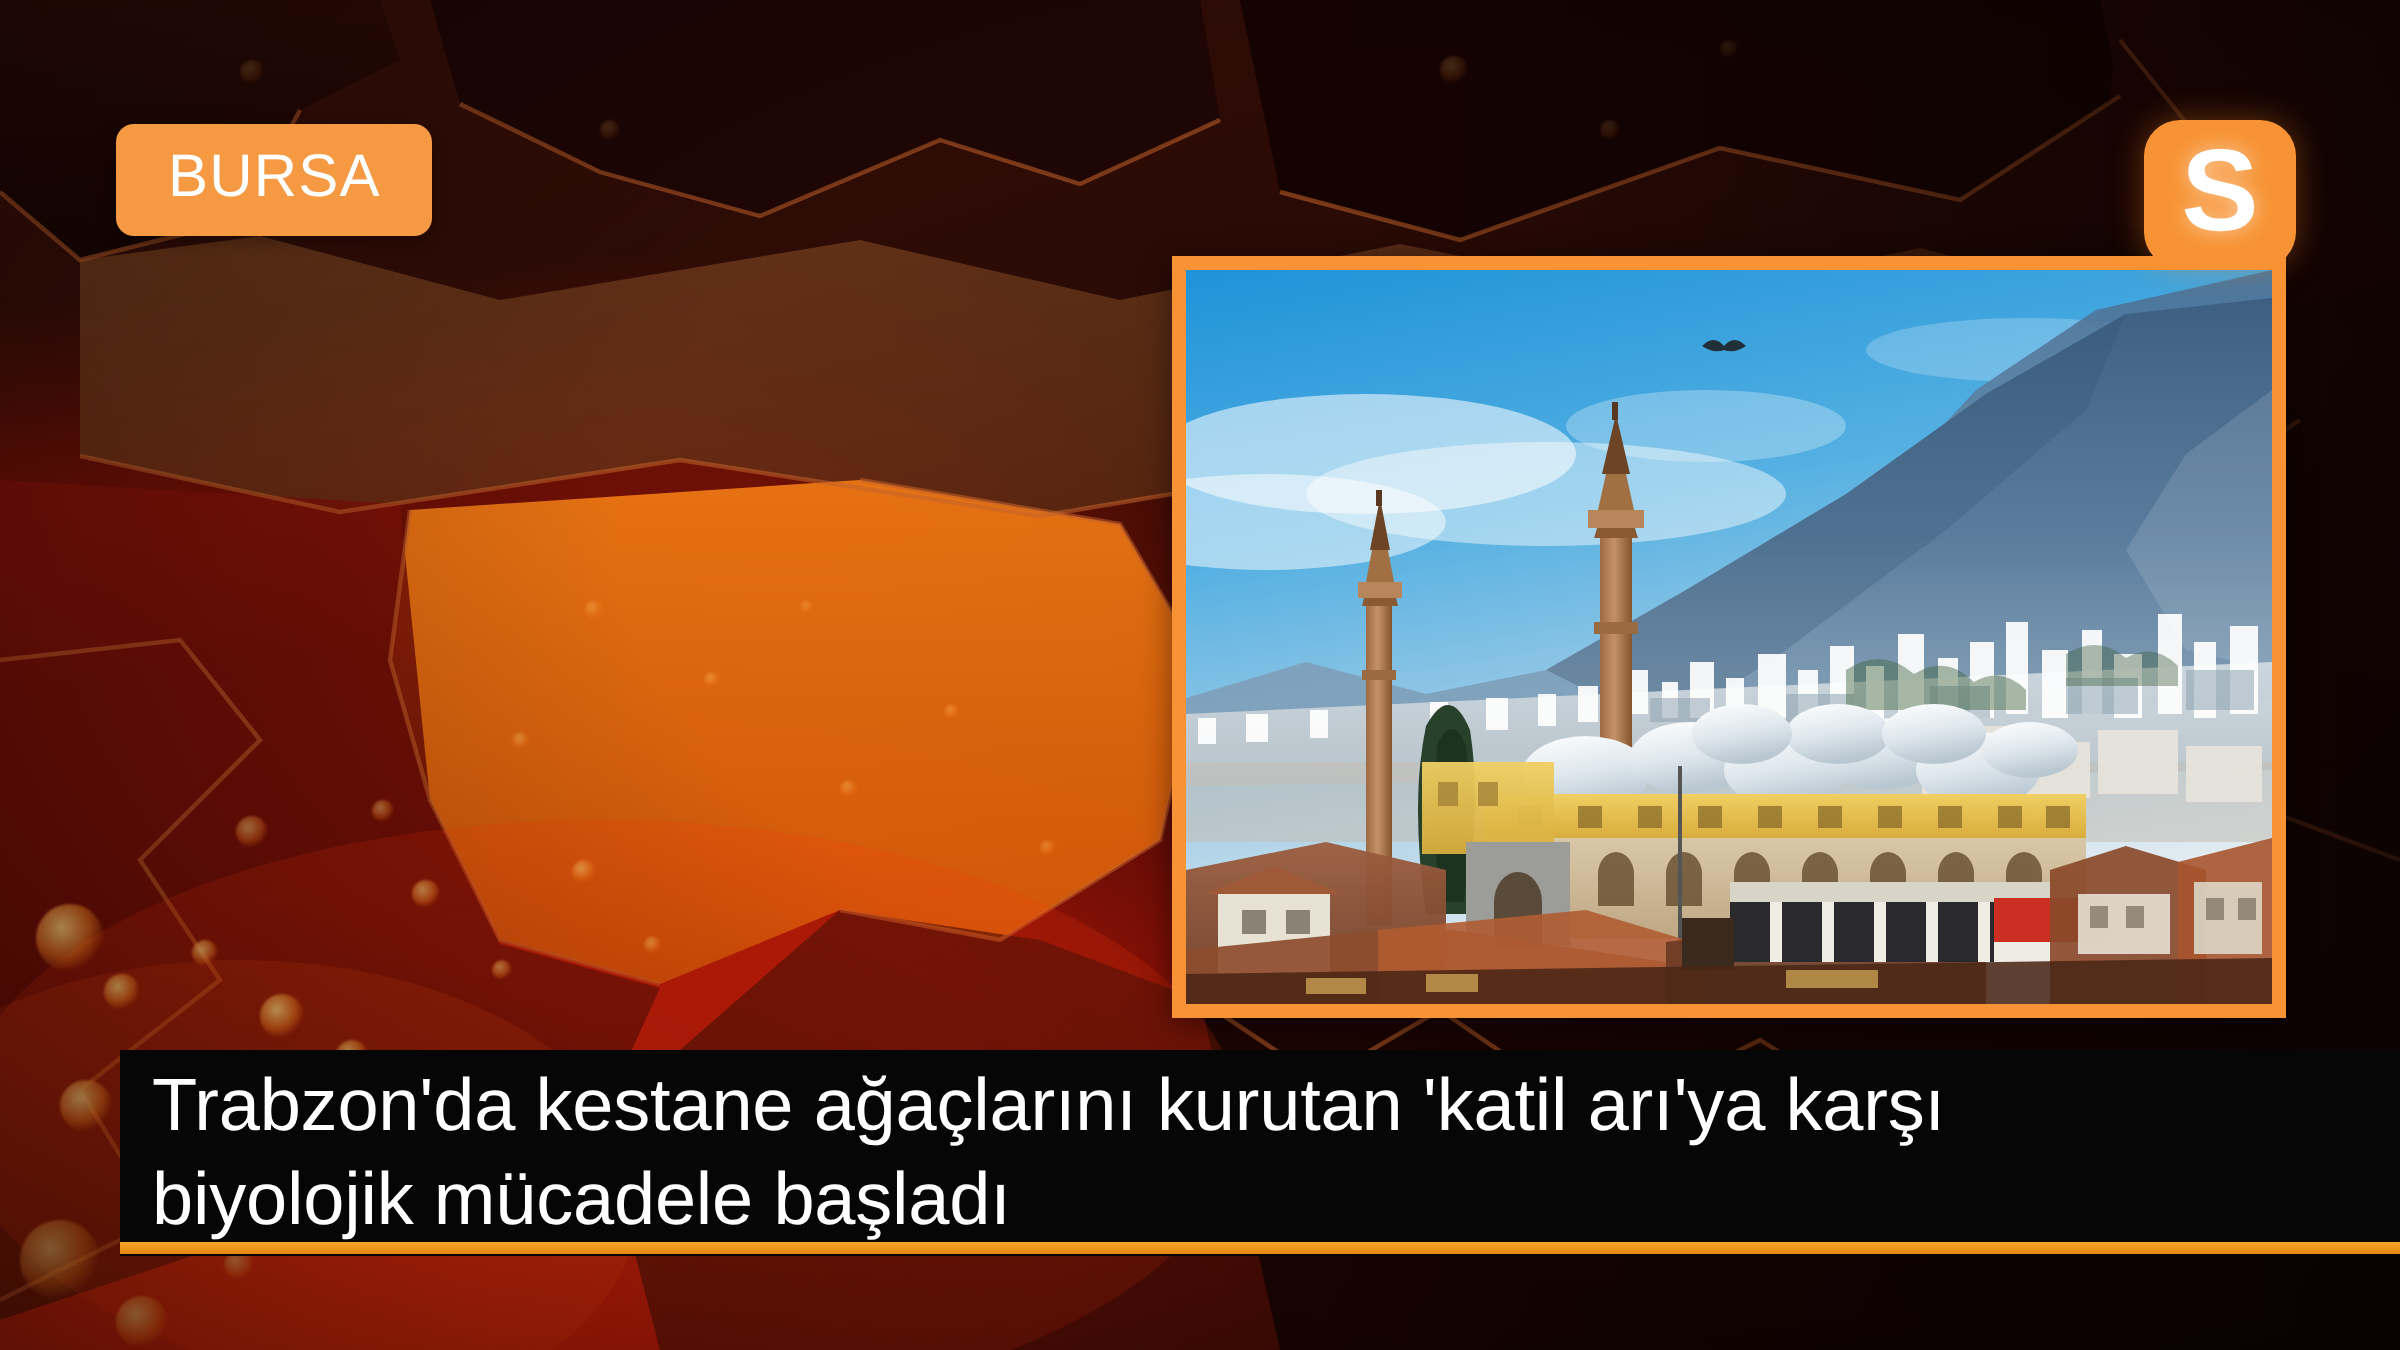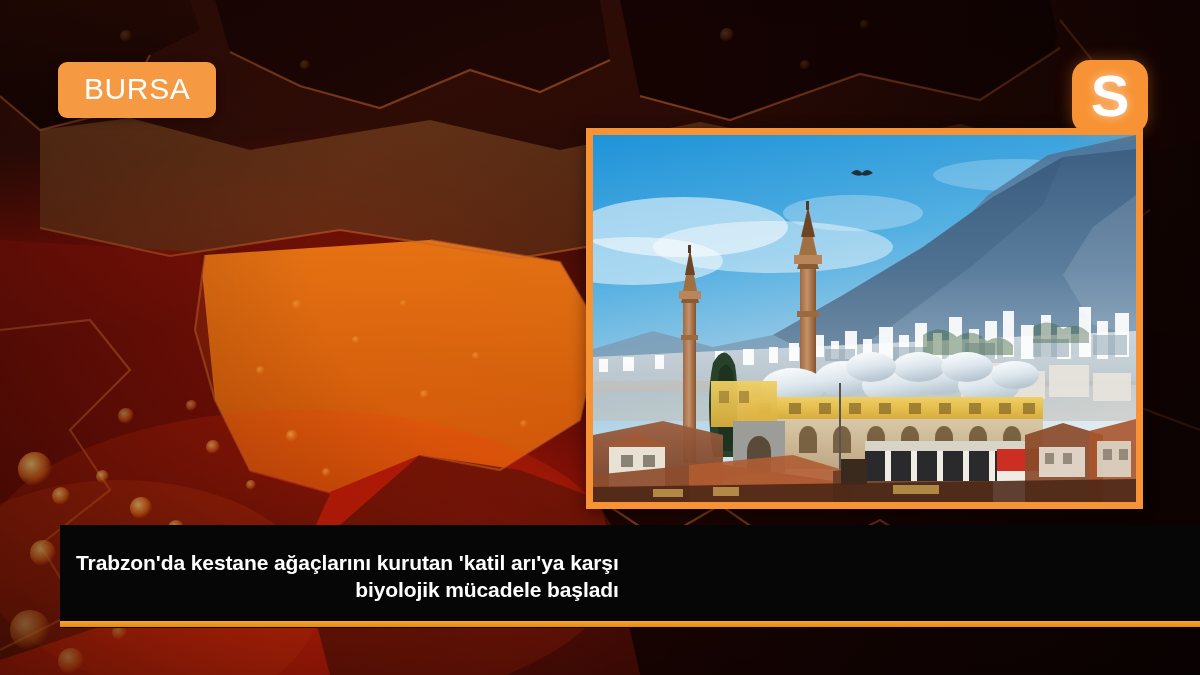--- a/index.html
+++ b/index.html
@@ -4,21 +4,20 @@
 <style>
   * { margin:0; padding:0; box-sizing:border-box; }
   html, body { width:1200px; height:675px; overflow:hidden; background:#000; }
   body { font-family:"Liberation Sans", sans-serif; }
 
   .stage {
     position:relative;
     width:1200px; height:675px;
     overflow:hidden;
     background:#2a0a06;
-    text-align:right;
   }
 
   
   .bg-base {
     position:absolute; inset:0;
     background:
       radial-gradient(ellipse 60% 55% at 18% 88%, #d81f09 0%, #a81407 42%, #5d0c05 72%, rgba(40,6,3,0) 100%),
       radial-gradient(ellipse 45% 40% at 5% 62%, #b31a08 0%, #7a1005 55%, rgba(40,6,3,0) 100%),
       radial-gradient(ellipse 40% 35% at 30% 45%, #8e1406 0%, rgba(50,8,4,0) 75%),
       linear-gradient(160deg, #3a0f07 0%, #290a05 35%, #1a0604 60%, #120302 100%);
@@ -86,22 +85,22 @@
 
   
   .headline-box {
     position:absolute; left:60px; top:525px; right:0; height:103px;
     background:#060606;
     z-index:7;
     display:flex; align-items:center;
   }
   .headline-text {
     color:#ffffff;
-    font-size:21px;
-    font-weight:bold;
+    font-size:37px;
+    font-weight:normal;
     line-height:1.27;
     padding:0 14px 0 16px;
     letter-spacing:-0.1px;
     white-space:pre-line;
   }
   .headline-rule {
     position:absolute; left:60px; top:621px; right:0; height:6px;
     background:linear-gradient(to bottom,#f6a72c,#e8880f);
     z-index:8;
   }

